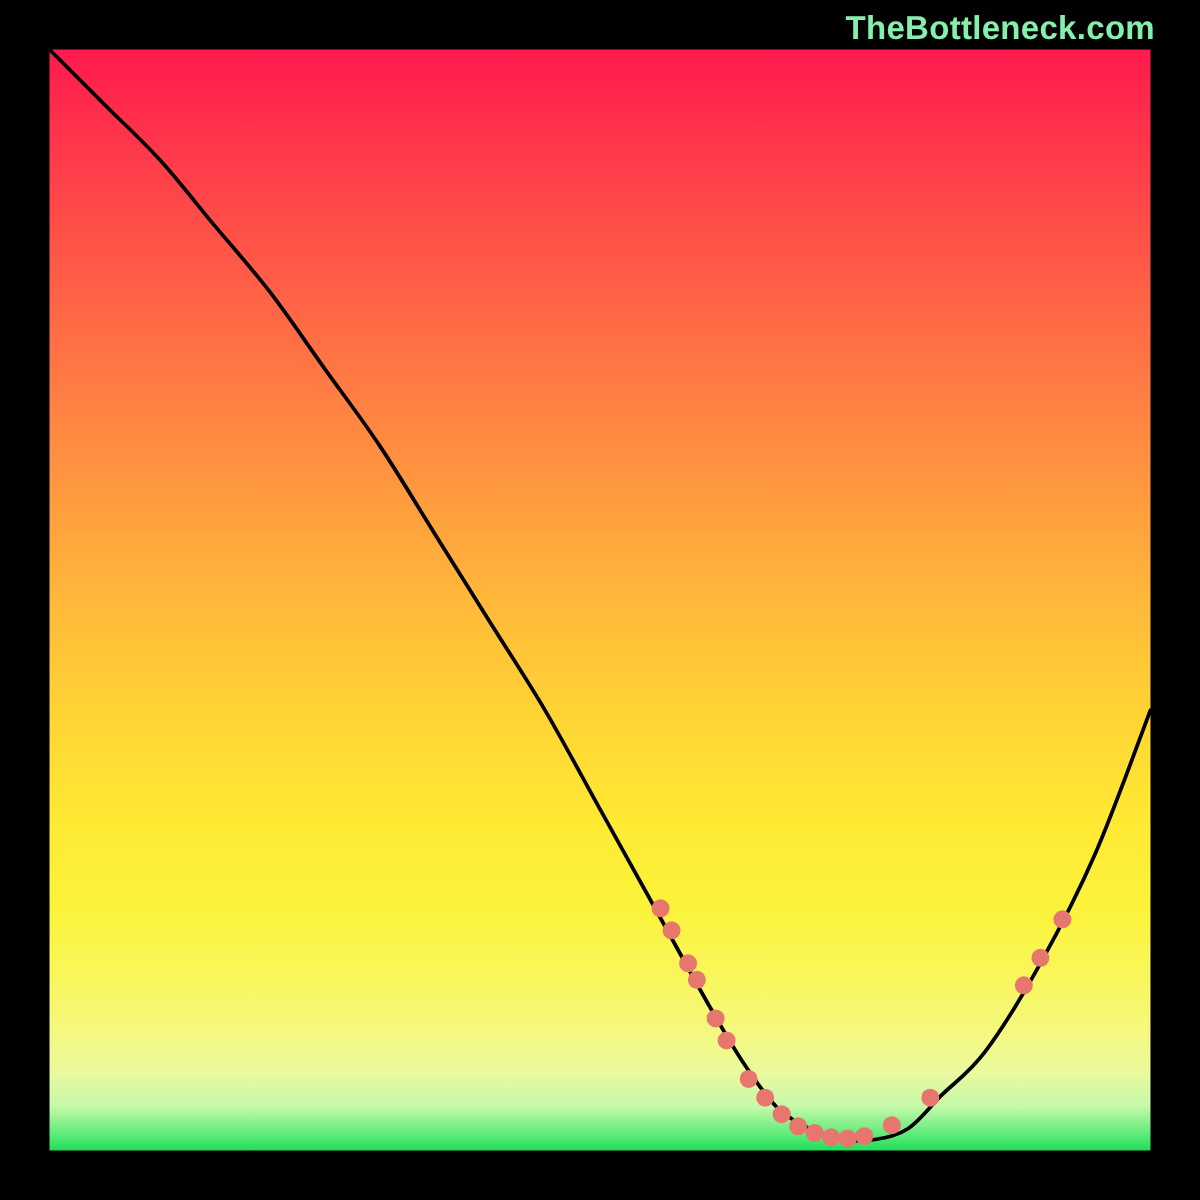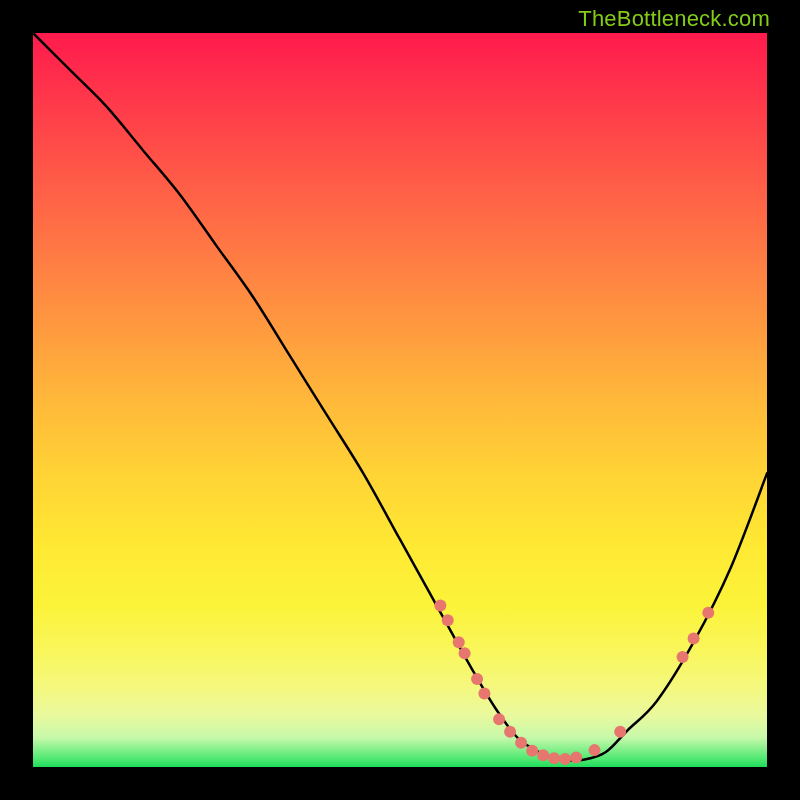--- a/index.html
+++ b/index.html
@@ -40,22 +40,22 @@
       #e9f99e 93%,
       #c6f9aa 96%,
       #4be86f 99%,
       #1fdc5c 100%);
   }
   .watermark {
     position: absolute;
     top: 6px;
     right: 30px;
     font-size: 22px;
-    font-weight: 400;
-    color: #84cc16;
+    font-weight: 700;
+    color: #86efac;
     letter-spacing: 0.2px;
   }
   svg.curve {
     position: absolute;
     left: 0;
     top: 0;
     width: 734px;
     height: 734px;
     overflow: visible;
   }

